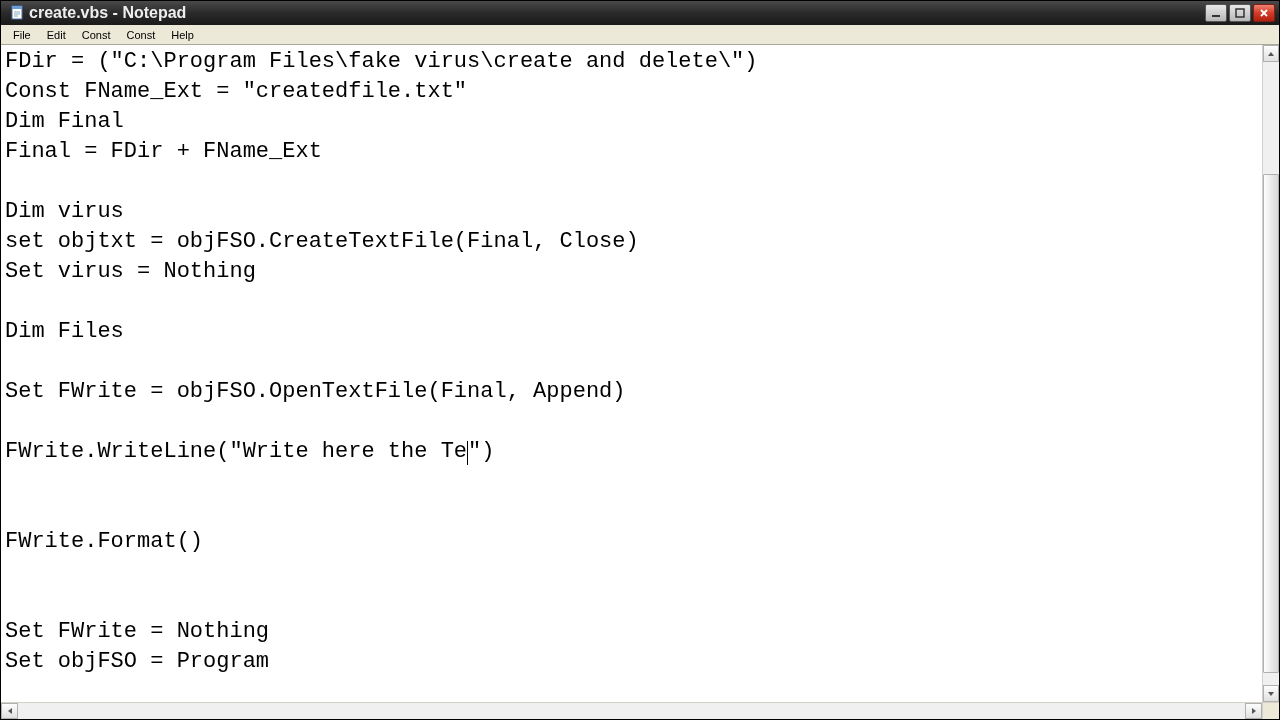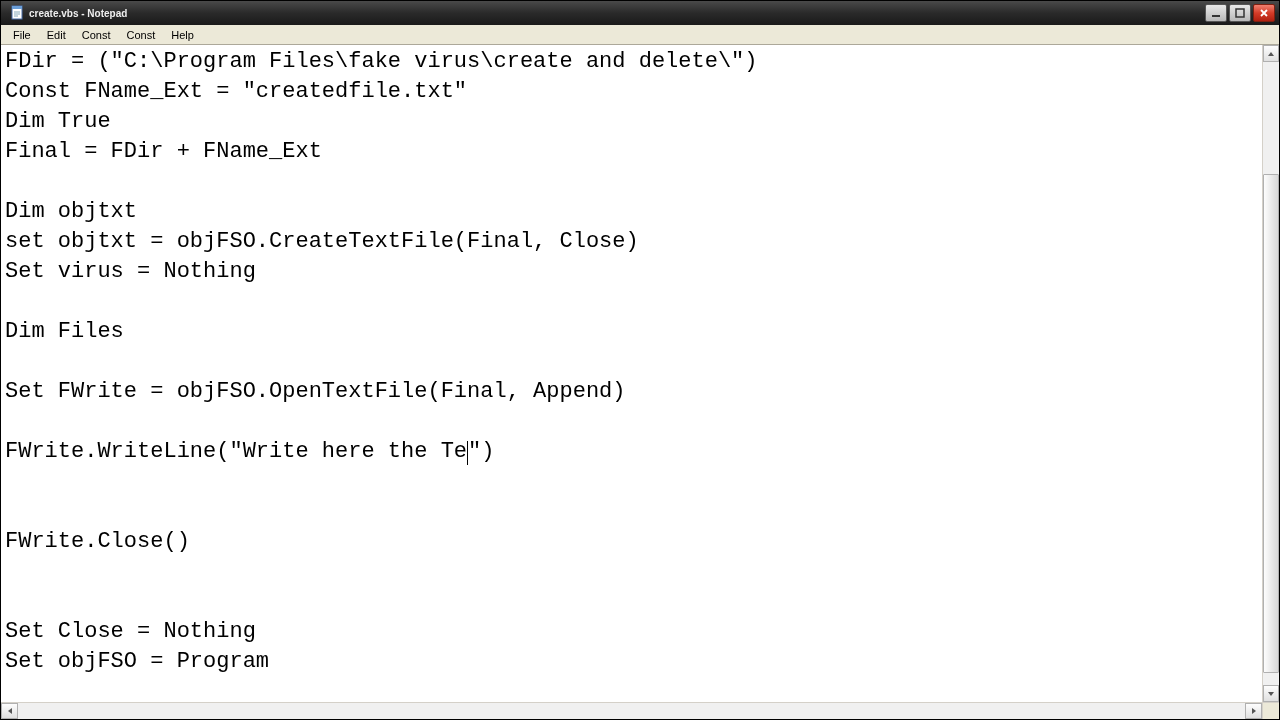--- a/index.html
+++ b/index.html
@@ -30,21 +30,21 @@
     display: inline-flex;
     align-items: center;
     justify-content: center;
   }
   
   .app-icon svg { width: 16px; height: 16px; }
   
   .title-text {
     flex: 1;
     font-weight: bold;
-    font-size: 10px;
+    font-size: 16px;
     color: #eee;
   }
   
   .window-controls {
     display: flex;
     gap: 2px;
     margin-right: 2px;
   }
   
   .winbtn {
@@ -214,38 +214,38 @@
     <span class="menu-item">File</span>
     <span class="menu-item">Edit</span>
     <span class="menu-item">Const</span>
     <span class="menu-item">Const</span>
     <span class="menu-item">Help</span>
   </div>
 
   <div class="content-wrap">
     <div class="text-area"><span>FDir = ("C:\Program Files\fake virus\create and delete\")</span>
 <span>Const FName_Ext = "createdfile.txt"</span>
-<span>Dim True</span>
+<span>Dim Final</span>
 <span>Final = FDir + FName_Ext</span>
 <span></span>
-<span>Dim objtxt</span>
+<span>Dim virus</span>
 <span>set objtxt = objFSO.CreateTextFile(Final, Close)</span>
 <span>Set virus = Nothing</span>
 <span></span>
 <span>Dim Files</span>
 <span></span>
 <span>Set FWrite = objFSO.OpenTextFile(Final, Append)</span>
 <span></span>
 <span>FWrite.WriteLine("Write here the Te</span><span class="caret"></span><span>")</span>
 <span></span>
 <span></span>
-<span>FWrite.Close()</span>
-<span></span>
-<span></span>
-<span>Set Close = Nothing</span>
+<span>FWrite.Format()</span>
+<span></span>
+<span></span>
+<span>Set FWrite = Nothing</span>
 <span>Set objFSO = Program</span></div>
 
     <div class="vscroll">
       <div class="scroll-btn">
         <svg width="8" height="8" viewBox="0 0 8 8">
             <path d="M4 2 L7 6 L1 6 Z" fill="#555"></path>
           </svg>
       </div>
       <div class="scroll-track-v">
         <div class="scroll-thumb-v"></div>

